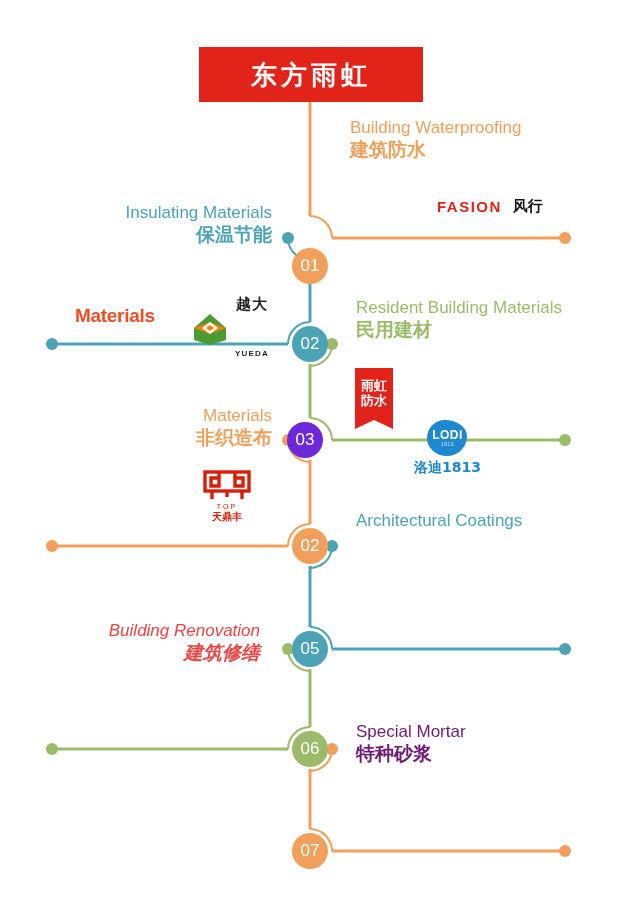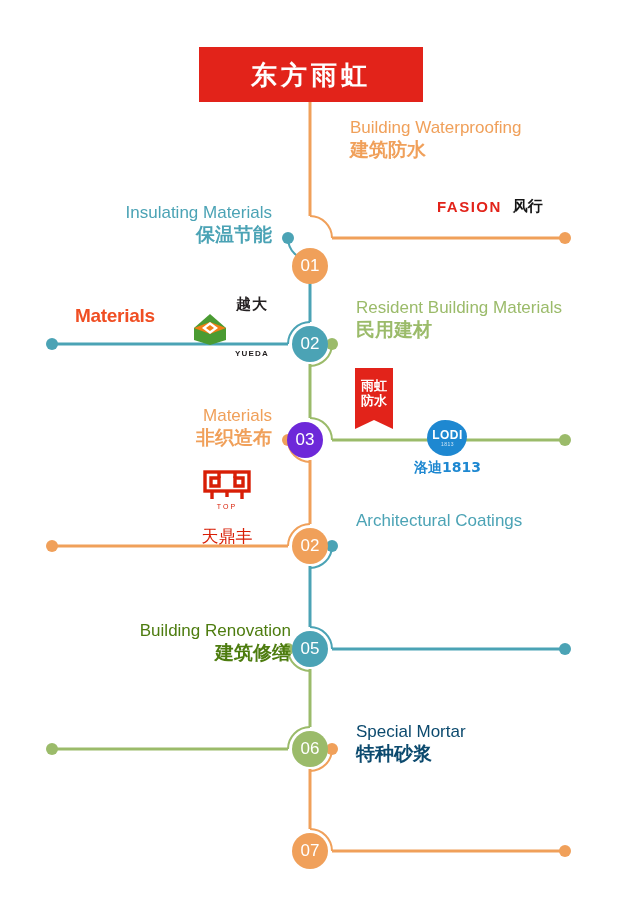--- a/index.html
+++ b/index.html
@@ -89,21 +89,21 @@
     display:flex;flex-direction:column;align-items:center;justify-content:center;
   }
   .lodi .blob .lb1{color:#ffffff;font-size:12px;font-weight:bold;letter-spacing:.5px;line-height:1;}
   .lodi .blob .lb2{color:#cfe6f7;font-size:5px;letter-spacing:.5px;line-height:1;margin-top:1px;}
   .lodi .lcn{color:#1E88D1;font-size:14px;font-weight:bold;margin-top:3px;
     font-family:"DejaVu Sans",sans-serif;letter-spacing:0px;}
 
   
   .tdf{display:flex;flex-direction:column;align-items:center;}
   .tdf .top{font-size:7px;color:#D81E06;letter-spacing:2px;line-height:1;margin-top:1px;}
-  .tdf .cn{font-size:17px;color:#D81E06;font-weight:normal;line-height:1;margin-top:18px;
+  .tdf .cn{font-size:10px;color:#D81E06;font-weight:bold;line-height:1;margin-top:2px;
     font-family:"DejaVu Sans",sans-serif;letter-spacing:0px;}
 </style>
 </head>
 <body>
 
 <div id="stage">
 
   <div class="banner">
     <span class="banner-text">东方雨虹</span>
   </div>
@@ -200,26 +200,26 @@
 
   <div class="label left" style="right:368px;top:406px;color:#F0A05A;">
     <span class="en">Materials</span>
     <span class="cn">非织造布</span>
   </div>
 
   <div class="label right" style="left:356px;top:511px;color:#4BA3B5;">
     <span class="en">Architectural Coatings</span>
   </div>
 
-  <div class="label left" style="right:349px;top:621px;color:#4d7c0f;">
+  <div class="label left" style="right:380px;top:621px;color:#ef4444;font-style:italic;">
     <span class="en">Building Renovation</span>
     <span class="cn">建筑修缮</span>
   </div>
 
-  <div class="label right" style="left:356px;top:722px;color:#0c4a6e;">
+  <div class="label right" style="left:356px;top:722px;color:#701a75;">
     <span class="en">Special Mortar</span>
     <span class="cn">特种砂浆</span>
   </div>
 
   <div class="logo fasion" style="left:437px;top:197px;">
     <span class="fa">FASION</span>
     <span class="fx">风行</span>
   </div>
 
   <div class="logo infinshine" style="left:75px;top:305px;">

